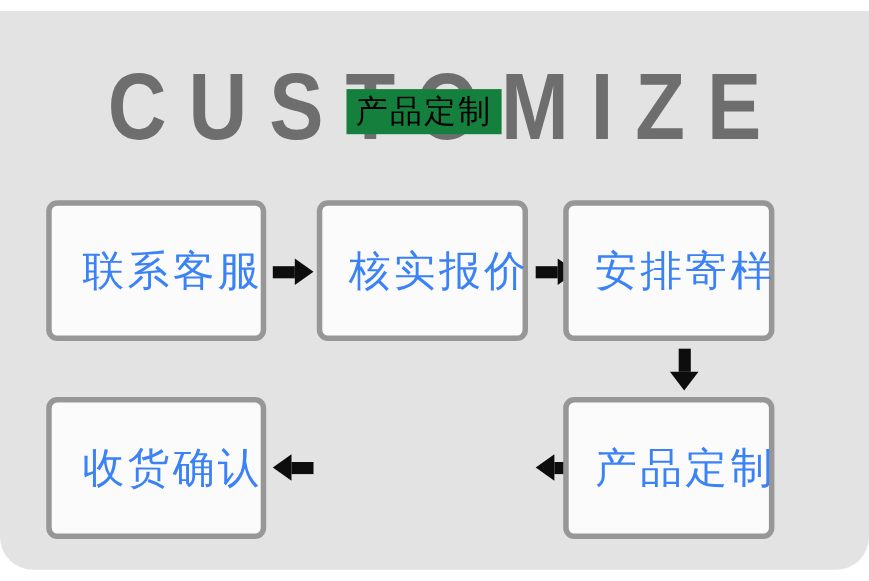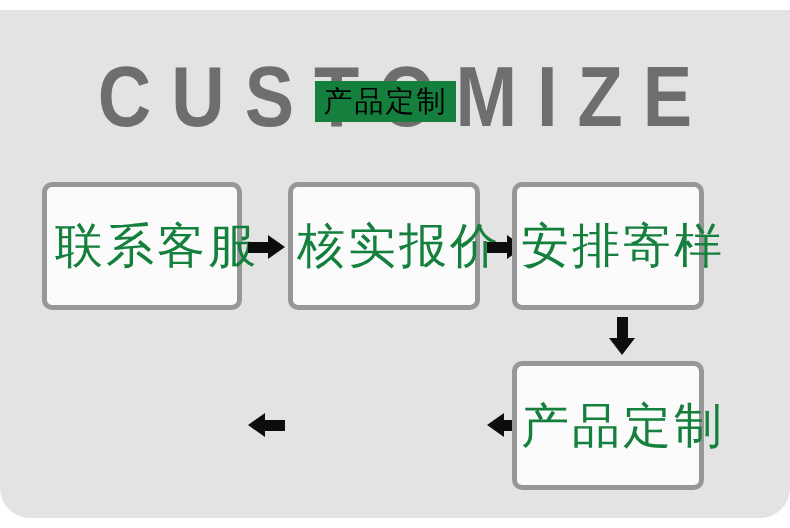--- a/index.html
+++ b/index.html
@@ -65,22 +65,22 @@
     border: 5px solid #979797;
     border-radius: 10px;
     box-sizing: border-box;
     display: flex;
     align-items: center;
     justify-content: center;
     z-index: 2;
   }
   .step-box span {
     font-family: "Liberation Serif", "DejaVu Serif", serif;
-    font-size: 48px;
-    color: #15803d;
+    font-size: 38px;
+    color: #3b82f6;
     letter-spacing: 3px;
     white-space: nowrap;
     margin-left: 30px;
   }
   .r1 { top: 172px; height: 128px; }
   .r2 { top: 351px; height: 129px; }
   .c1 { left: 42px;  width: 200px; }
   .c2 { left: 288px; width: 192px; }
   .c3 { left: 512px; width: 192px; }
 
@@ -148,20 +148,23 @@
 
     <div class="step-box r1 c3">
       <span>安排寄样</span>
     </div>
 
     <div class="arrow arrow-down" style="left:609px; top:307px;">
       <span class="tail"></span>
       <span class="head"></span>
     </div>
 
+    <div class="step-box r2 c1">
+      <span>收货确认</span>
+    </div>
 
     <div class="arrow arrow-left" style="left:248px; top:403px;">
       <span class="head"></span>
       <span class="tail"></span>
     </div>
 
 
     <div class="arrow arrow-left" style="left:487px; top:403px;">
       <span class="head"></span>
       <span class="tail"></span>

